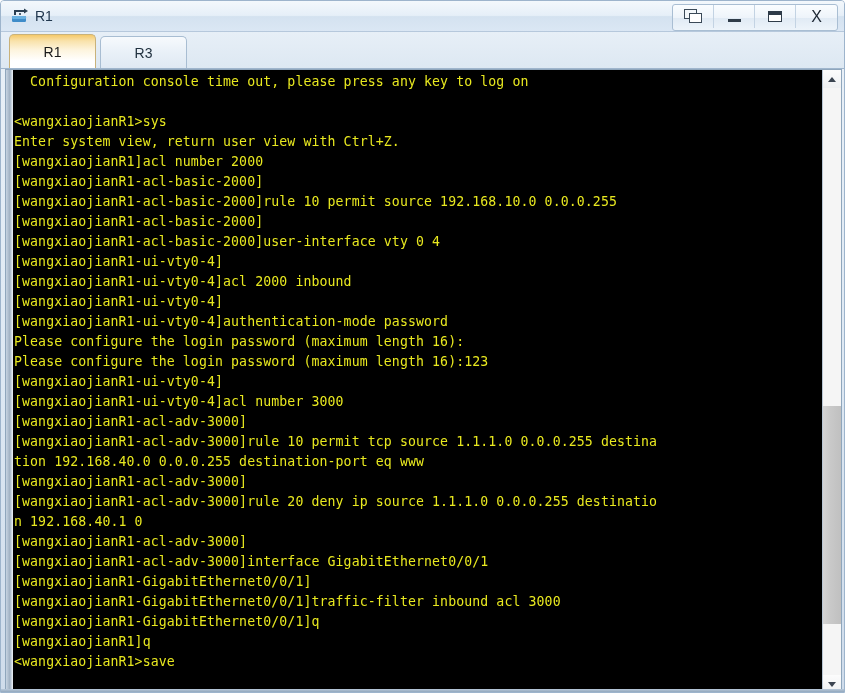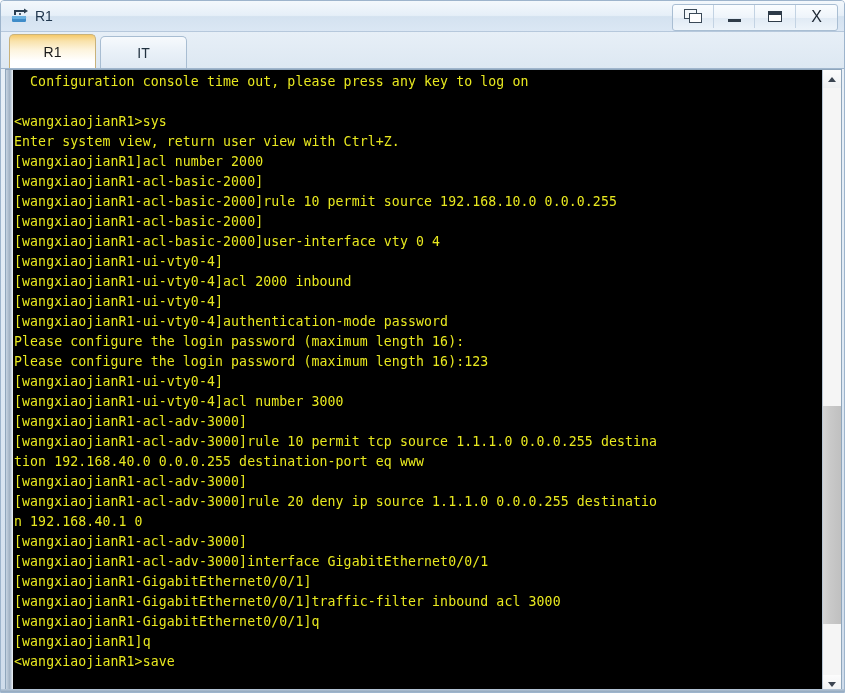--- a/index.html
+++ b/index.html
@@ -276,21 +276,21 @@
         <span class="ic-close">X</span>
       </div>
     </div>
   </div>
 
   <div class="tabstrip">
     <div class="tab active">
       <span>R1</span>
     </div>
     <div class="tab">
-      <span>IT</span>
+      <span>R3</span>
     </div>
   </div>
 
   <div class="term-frame">
     <div class="term-inner-shade"></div>
 
     <div class="term-text" id="term-text"><div class="term-line">  Configuration console time out, please press any key to log on</div><div class="term-line">&nbsp;</div><div class="term-line">&lt;wangxiaojianR1&gt;sys</div><div class="term-line">Enter system view, return user view with Ctrl+Z.</div><div class="term-line">[wangxiaojianR1]acl number 2000</div><div class="term-line">[wangxiaojianR1-acl-basic-2000]</div><div class="term-line">[wangxiaojianR1-acl-basic-2000]rule 10 permit source 192.168.10.0 0.0.0.255</div><div class="term-line">[wangxiaojianR1-acl-basic-2000]</div><div class="term-line">[wangxiaojianR1-acl-basic-2000]user-interface vty 0 4</div><div class="term-line">[wangxiaojianR1-ui-vty0-4]</div><div class="term-line">[wangxiaojianR1-ui-vty0-4]acl 2000 inbound</div><div class="term-line">[wangxiaojianR1-ui-vty0-4]</div><div class="term-line">[wangxiaojianR1-ui-vty0-4]authentication-mode password</div><div class="term-line">Please configure the login password (maximum length 16):</div><div class="term-line">Please configure the login password (maximum length 16):123</div><div class="term-line">[wangxiaojianR1-ui-vty0-4]</div><div class="term-line">[wangxiaojianR1-ui-vty0-4]acl number 3000</div><div class="term-line">[wangxiaojianR1-acl-adv-3000]</div><div class="term-line">[wangxiaojianR1-acl-adv-3000]rule 10 permit tcp source 1.1.1.0 0.0.0.255 destina</div><div class="term-line">tion 192.168.40.0 0.0.0.255 destination-port eq www</div><div class="term-line">[wangxiaojianR1-acl-adv-3000]</div><div class="term-line">[wangxiaojianR1-acl-adv-3000]rule 20 deny ip source 1.1.1.0 0.0.0.255 destinatio</div><div class="term-line">n 192.168.40.1 0</div><div class="term-line">[wangxiaojianR1-acl-adv-3000]</div><div class="term-line">[wangxiaojianR1-acl-adv-3000]interface GigabitEthernet0/0/1</div><div class="term-line">[wangxiaojianR1-GigabitEthernet0/0/1]</div><div class="term-line">[wangxiaojianR1-GigabitEthernet0/0/1]traffic-filter inbound acl 3000</div><div class="term-line">[wangxiaojianR1-GigabitEthernet0/0/1]q</div><div class="term-line">[wangxiaojianR1]q</div><div class="term-line">&lt;wangxiaojianR1&gt;save</div></div>
 
     <div class="scrollbar">
       <div class="sb-btn sb-up">

